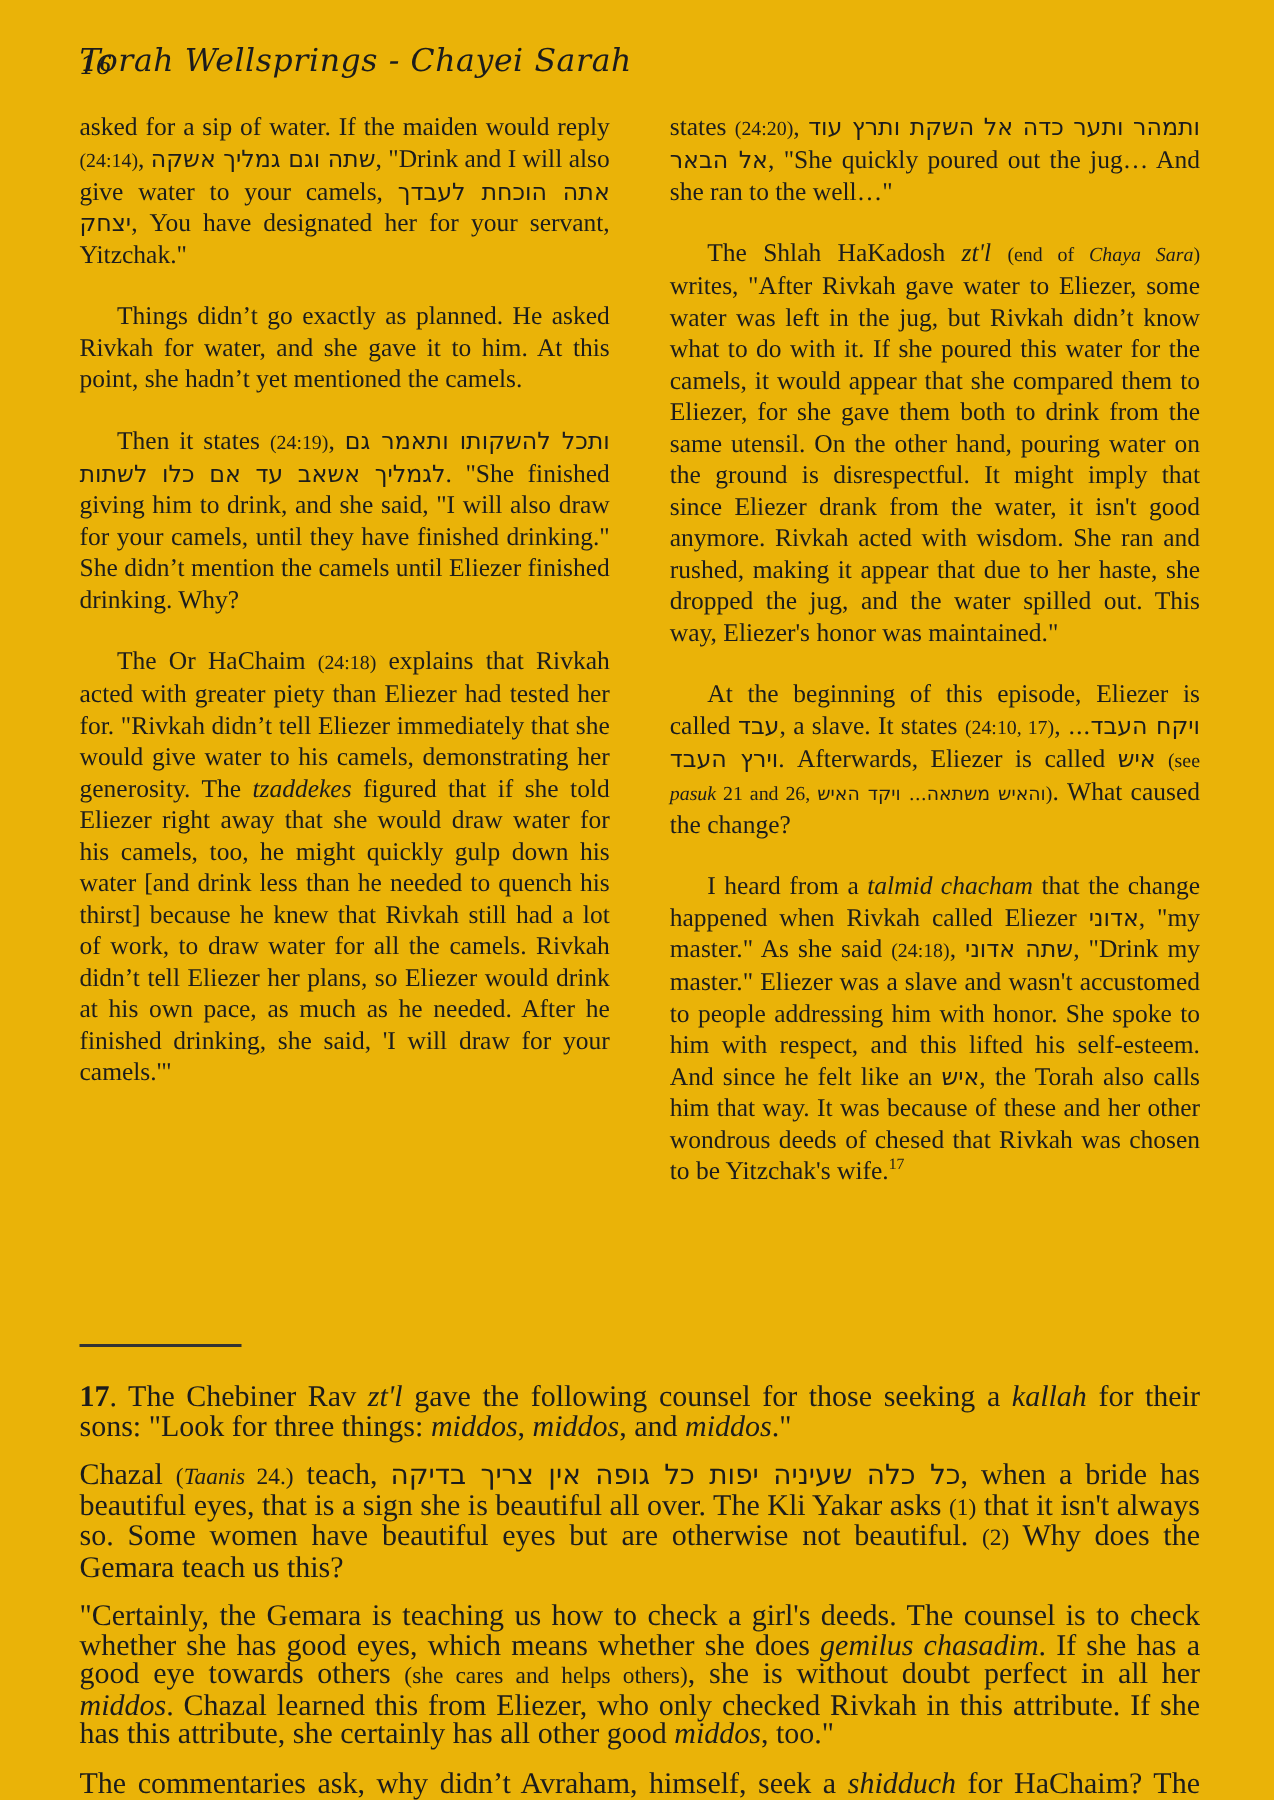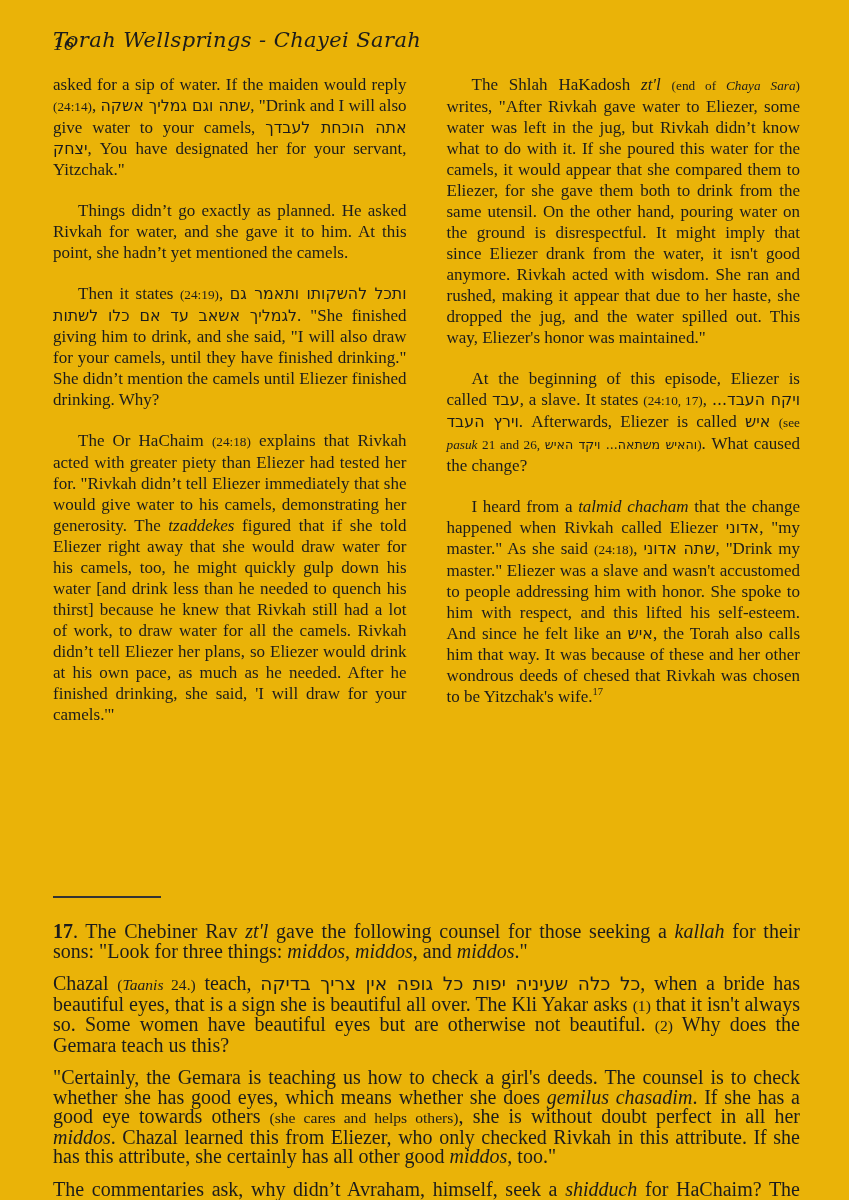--- a/index.html
+++ b/index.html
@@ -63,20 +63,21 @@
   </div>
 
   <div class="columns">
     <section class="col">
         <p class="para"><span>asked for a sip of water. If the maiden would reply </span><span class="s-c">(24:14)</span><span>, </span><span class="s-h">שתה וגם גמליך אשקה</span><span>, "Drink and I will also give water to your camels, </span><span class="s-h">אתה הוכחת לעבדך יצחק</span><span>, You have designated her for your servant, Yitzchak."</span></p>
         <p class="para indent"><span>Things didn’t go exactly as planned. He asked Rivkah for water, and she gave it to him. At this point, she hadn’t yet mentioned the camels.</span></p>
         <p class="para indent"><span>Then it states </span><span class="s-c">(24:19)</span><span>, </span><span class="s-h">ותכל להשקותו ותאמר גם לגמליך אשאב עד אם כלו לשתות</span><span>. "She finished giving him to drink, and she said, "I will also draw for your camels, until they have finished drinking." She didn’t mention the camels until Eliezer finished drinking. Why?</span></p>
         <p class="para indent"><span>The Or HaChaim </span><span class="s-c">(24:18)</span><span> explains that Rivkah acted with greater piety than Eliezer had tested her for. "Rivkah didn’t tell Eliezer immediately that she would give water to his camels, demonstrating her generosity. The </span><span class="s-i">tzaddekes</span><span> figured that if she told Eliezer right away that she would draw water for his camels, too, he might quickly gulp down his water [and drink less than he needed to quench his thirst] because he knew that Rivkah still had a lot of work, to draw water for all the camels. Rivkah didn’t tell Eliezer her plans, so Eliezer would drink at his own pace, as much as he needed. After he finished drinking, she said, 'I will draw for your camels.'"</span></p>
       </section>
     <section class="col">
+        <p class="para"><span>states </span><span class="s-c">(24:20)</span><span>, </span><span class="s-h">ותמהר ותער כדה אל השקת ותרץ עוד אל הבאר</span><span>, "She quickly poured out the jug… And she ran to the well…"</span></p>
         <p class="para indent"><span>The Shlah HaKadosh </span><span class="s-i">zt'l</span><span> </span><span class="s-c">(end of </span><span class="s-ci">Chaya Sara</span><span class="s-c">)</span><span> writes, "After Rivkah gave water to Eliezer, some water was left in the jug, but Rivkah didn’t know what to do with it. If she poured this water for the camels, it would appear that she compared them to Eliezer, for she gave them both to drink from the same utensil. On the other hand, pouring water on the ground is disrespectful. It might imply that since Eliezer drank from the water, it isn't good anymore. Rivkah acted with wisdom. She ran and rushed, making it appear that due to her haste, she dropped the jug, and the water spilled out. This way, Eliezer's honor was maintained."</span></p>
         <p class="para indent"><span>At the beginning of this episode, Eliezer is called </span><span class="s-h">עבד</span><span>, a slave. It states </span><span class="s-c">(24:10, 17)</span><span>, </span><span class="s-h">ויקח העבד... וירץ העבד</span><span>. Afterwards, Eliezer is called </span><span class="s-h">איש</span><span> </span><span class="s-c">(see </span><span class="s-ci">pasuk</span><span class="s-c"> 21 and 26, </span><span class="s-hs">והאיש משתאה... ויקד האיש</span><span class="s-c">)</span><span>. What caused the change?</span></p>
         <p class="para indent"><span>I heard from a </span><span class="s-i">talmid chacham</span><span> that the change happened when Rivkah called Eliezer </span><span class="s-h">אדוני</span><span>, "my master." As she said </span><span class="s-c">(24:18)</span><span>, </span><span class="s-h">שתה אדוני</span><span>, "Drink my master." Eliezer was a slave and wasn't accustomed to people addressing him with honor. She spoke to him with respect, and this lifted his self-esteem. And since he felt like an </span><span class="s-h">איש</span><span>, the Torah also calls him that way. It was because of these and her other wondrous deeds of chesed that Rivkah was chosen to be Yitzchak's wife.</span><span class="s-sup">17</span></p>
       </section>
   </div>
 
   <div class="footer">
     <div class="fn-rule"></div>
     <section class="footnotes">
         <p class="para"><span class="s-b">17</span><span>. The Chebiner Rav </span><span class="s-i">zt'l</span><span> gave the following counsel for those seeking a </span><span class="s-i">kallah</span><span> for their sons: "Look for three things: </span><span class="s-i">middos</span><span>, </span><span class="s-i">middos</span><span>, and </span><span class="s-i">middos</span><span>."</span></p>

